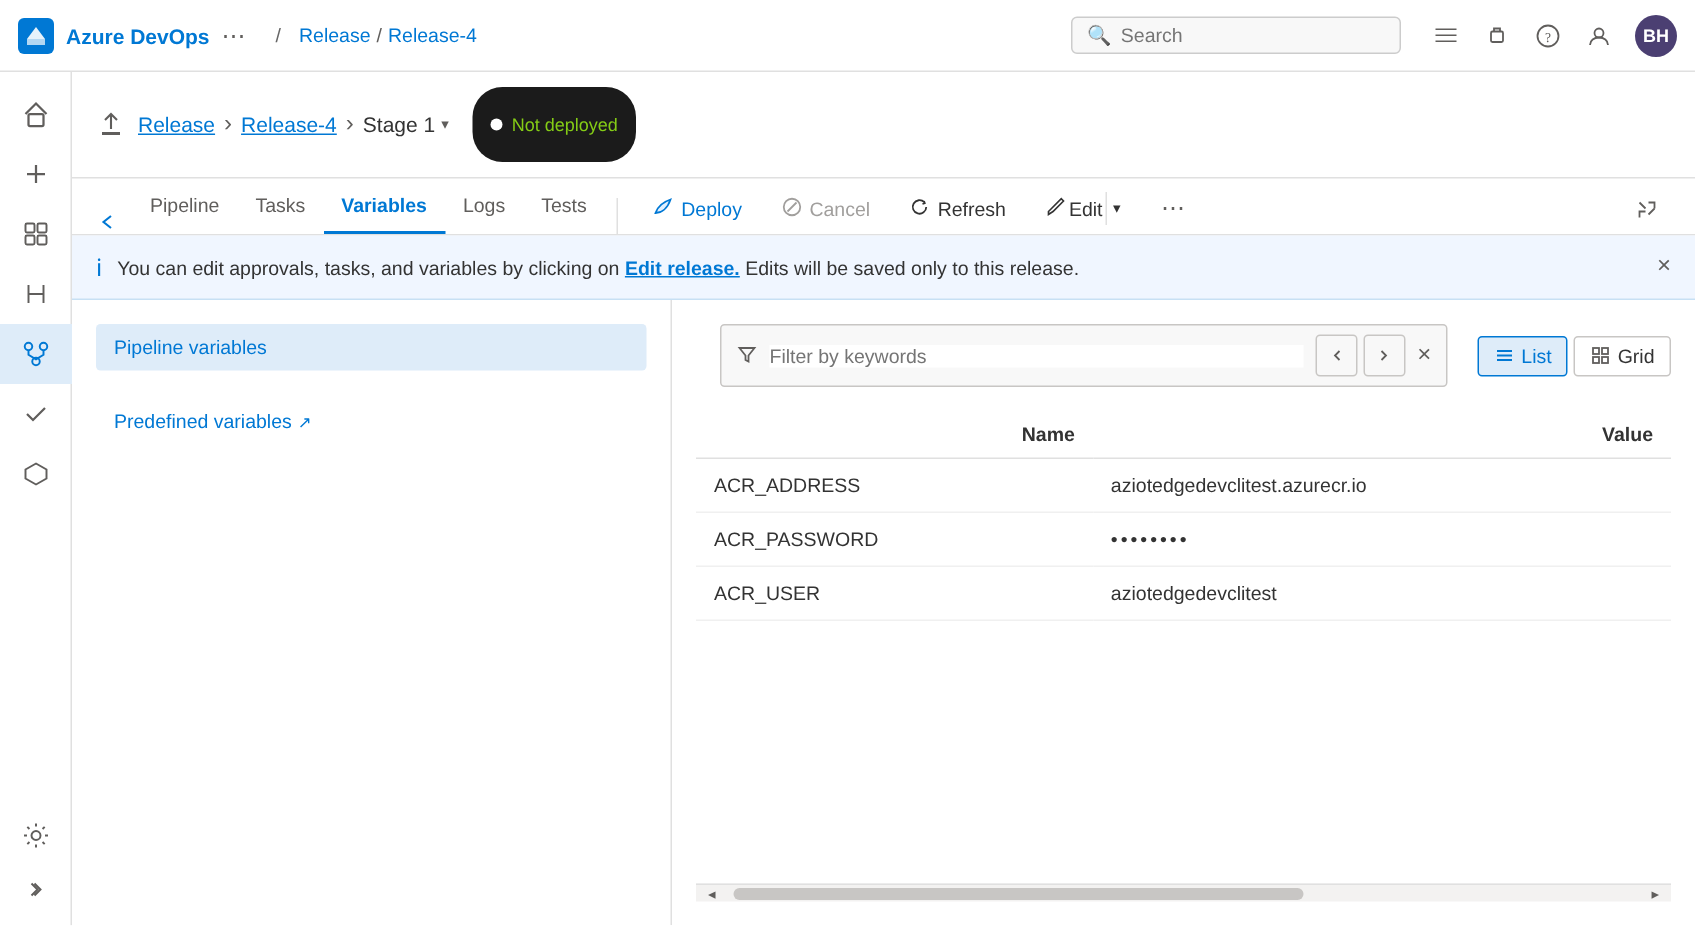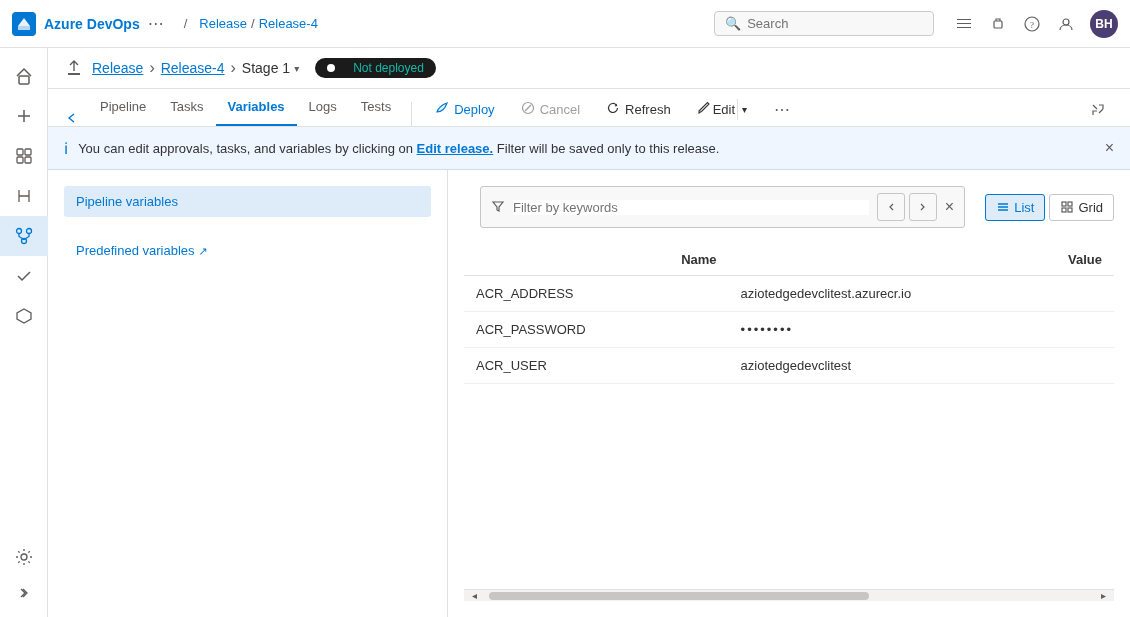--- a/index.html
+++ b/index.html
@@ -36,21 +36,21 @@
     
     .content-area { flex: 1; display: flex; flex-direction: column; overflow: hidden; }
 
     
     .sub-header { display: flex; align-items: center; padding: 10px 16px; border-bottom: 1px solid #e0e0e0; gap: 8px; flex-shrink: 0; }
     .breadcrumb-nav { display: flex; align-items: center; gap: 6px; font-size: 14px; color: #333; }
     .breadcrumb-nav .crumb { color: #0078d4; cursor: pointer; }
     .breadcrumb-nav .sep { color: #605e5c; font-size: 16px; }
     .stage-dropdown { display: flex; align-items: center; gap: 4px; cursor: pointer; font-size: 14px; color: #333; }
     .stage-caret { font-size: 10px; color: #605e5c; }
-    .not-deployed-badge { background: #1b1b1b; color: #14b8a6; padding: 3px 12px; border-radius: 20px; font-size: 12px; display: flex; align-items: center; gap: 18px; margin-left: 8px; }
+    .not-deployed-badge { background: #1b1b1b; color: #84cc16; padding: 18px 12px; border-radius: 20px; font-size: 12px; display: flex; align-items: center; gap: 6px; margin-left: 8px; }
     .badge-dot { width: 8px; height: 8px; border-radius: 50%; background: #fff; }
 
     
     .tab-bar { display: flex; align-items: flex-end; padding: 0 16px; border-bottom: 1px solid #e0e0e0; flex-shrink: 0; gap: 0; }
     .tab-back { margin-right: 8px; color: #0078d4; cursor: pointer; font-size: 16px; text-decoration: none; display: flex; align-items: center; }
     .tab { padding: 10px 12px; cursor: pointer; color: #605e5c; font-size: 13px; border-bottom: 2px solid transparent; white-space: nowrap; }
     .tab.active { color: #0078d4; border-bottom: 2px solid #0078d4; font-weight: 600; }
     .tab-divider { width: 1px; height: 24px; background: #e0e0e0; margin: 0 8px; }
     .tab-actions { display: flex; align-items: center; gap: 4px; margin-left: 4px; }
     .action-btn { display: flex; align-items: center; gap: 5px; padding: 5px 10px; border-radius: 3px; cursor: pointer; font-size: 13px; color: #333; border: 1px solid transparent; }
@@ -293,21 +293,21 @@
       <div class="expand-btn">
         <svg width="16" height="16" viewBox="0 0 16 16" fill="none">
             <path d="M9 3h4v4M7 9H3v4M13 7l-4 4M7 7L3 3" stroke="#605e5c" stroke-width="1.2"></path>
           </svg>
       </div>
     </div>
 
     <div class="info-banner">
       <span class="info-icon">ℹ</span>
       <div class="info-text">
-        <span>You can edit approvals, tasks, and variables by clicking on </span><strong><a href="#" style="color:#0078d4;">Edit release.</a></strong><span> Filter will be saved only to this release.</span>
+        <span>You can edit approvals, tasks, and variables by clicking on </span><strong><a href="#" style="color:#0078d4;">Edit release.</a></strong><span> Edits will be saved only to this release.</span>
       </div>
       <span class="info-close">×</span>
     </div>
 
     <div class="variables-layout">
 
       <div class="vars-sidebar">
         <div class="vars-sidebar-item active">Pipeline variables</div>
         <div class="vars-sidebar-link">
           <span>Predefined variables</span>

